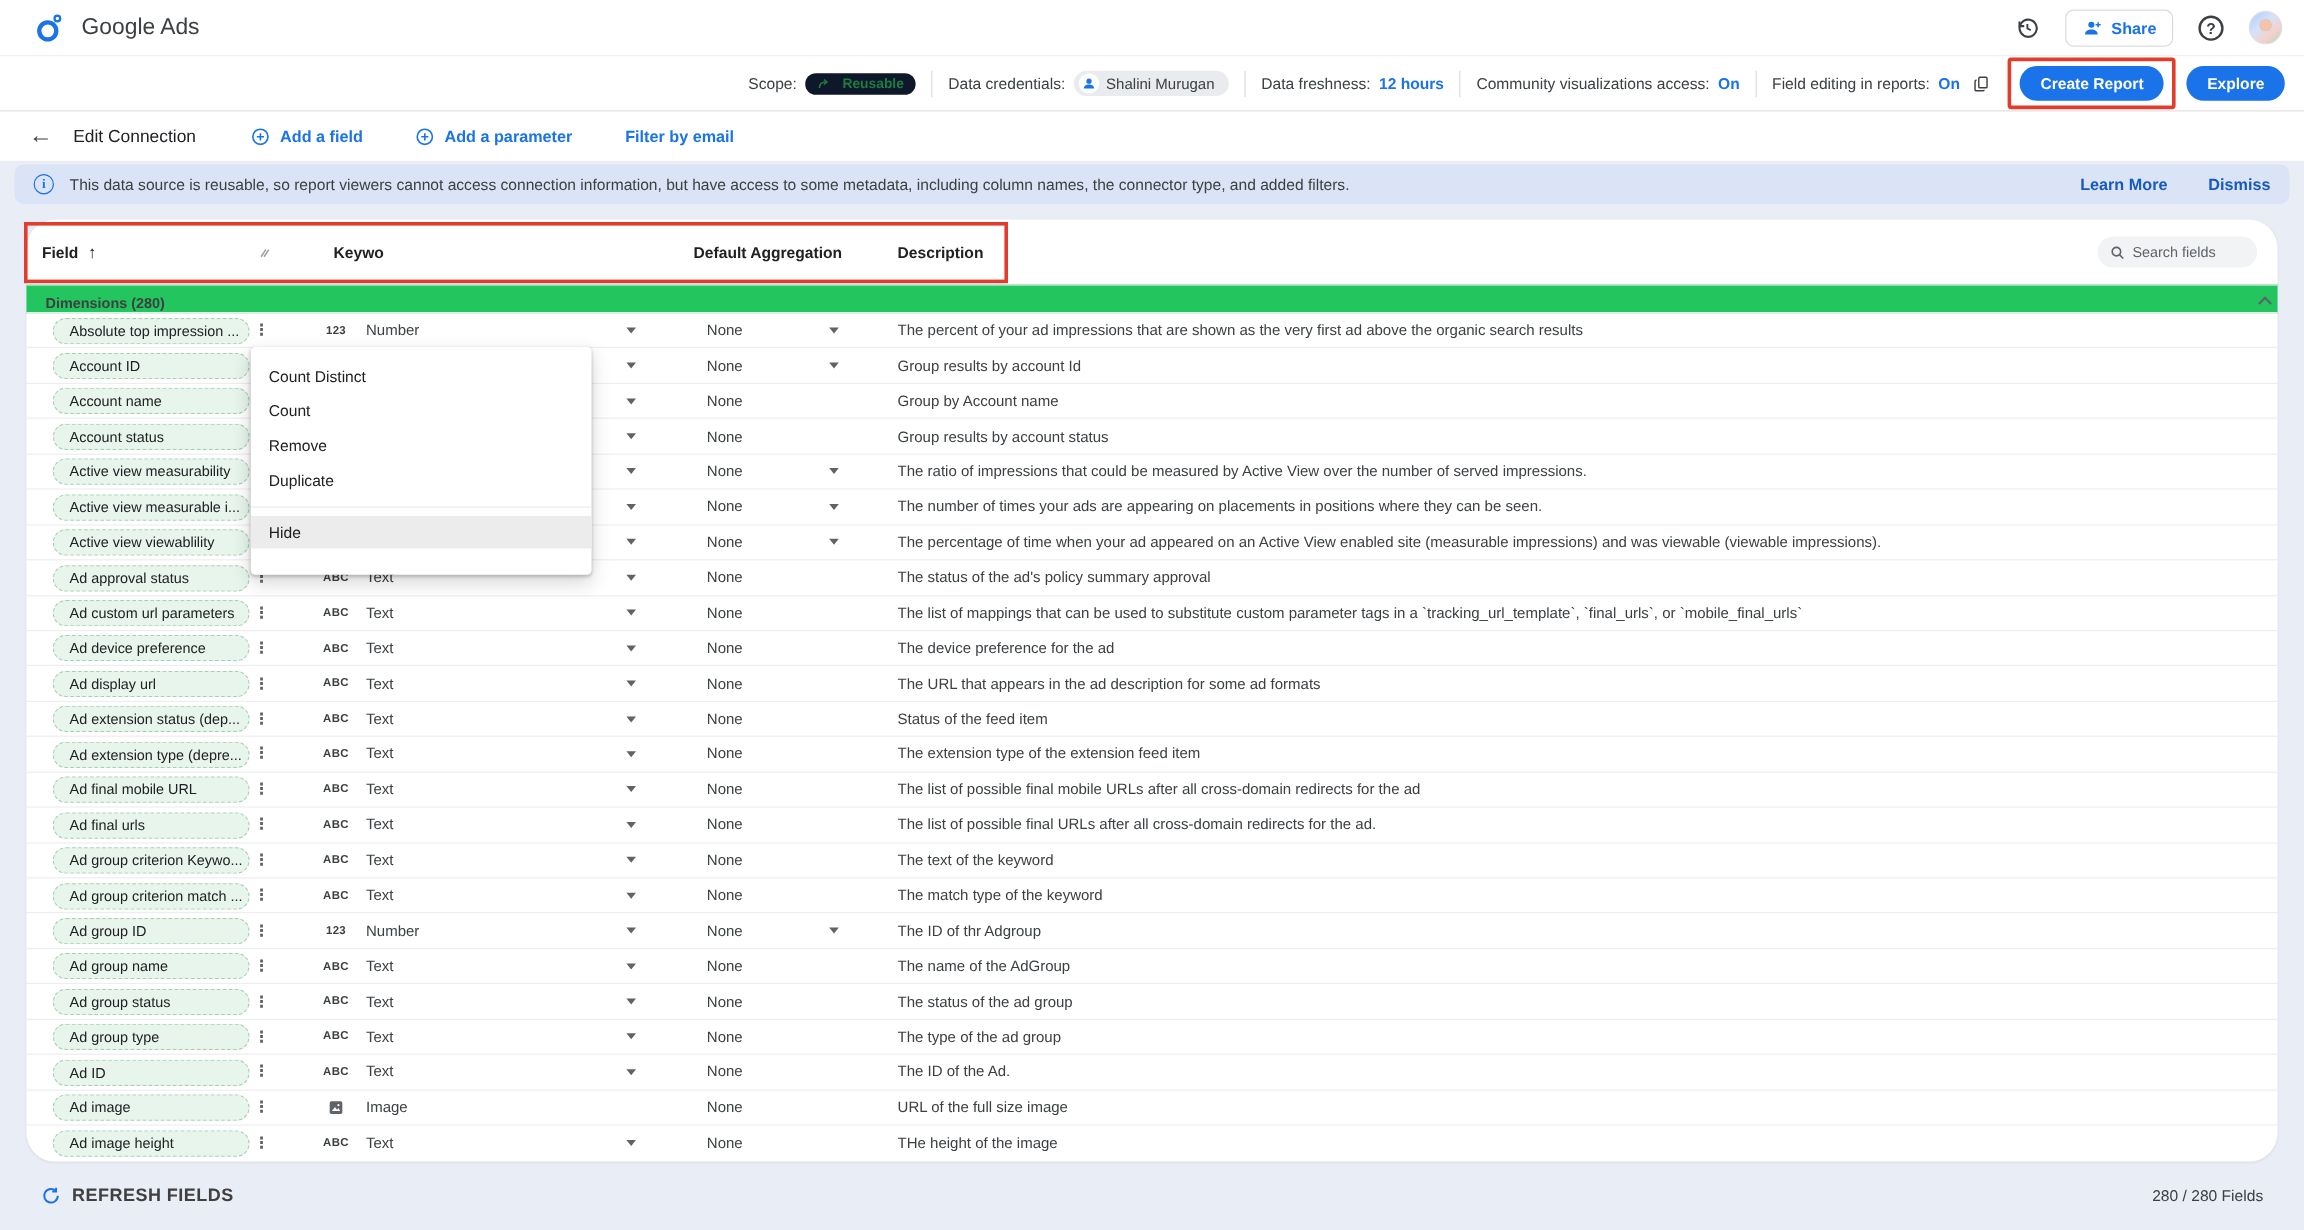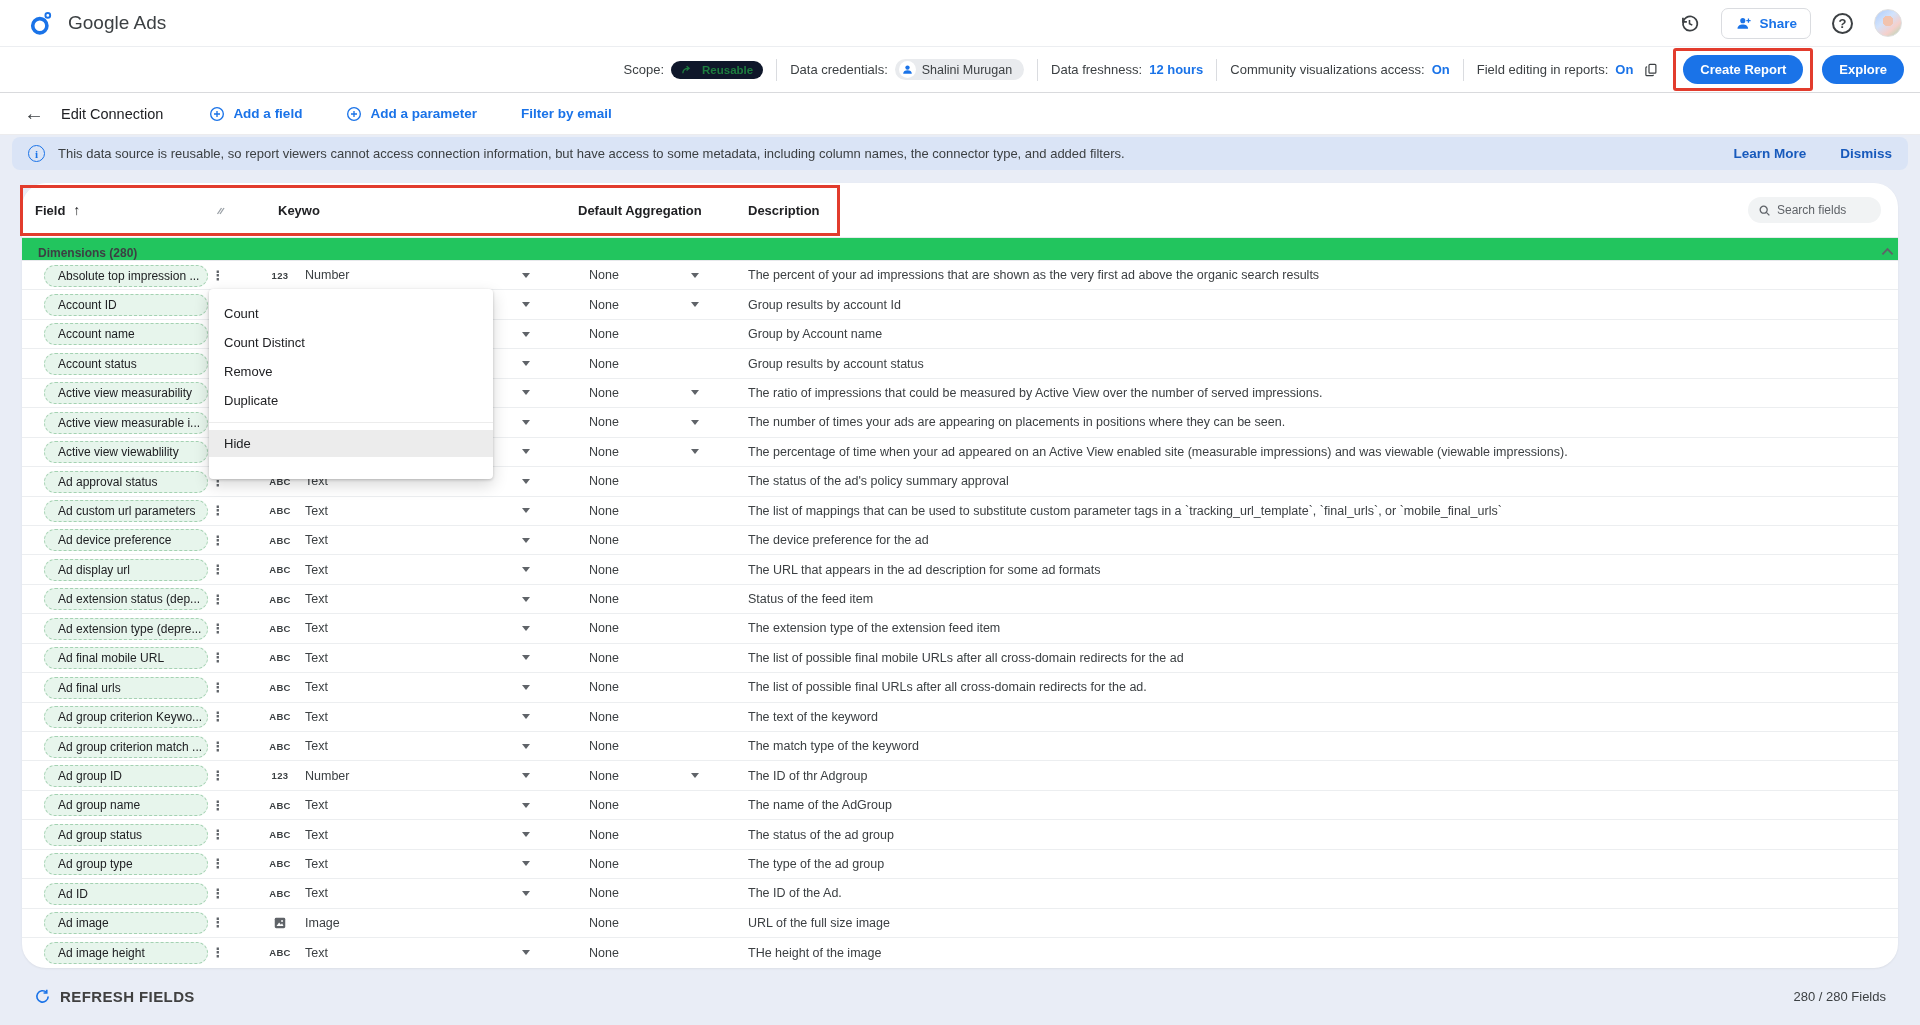--- a/index.html
+++ b/index.html
@@ -556,22 +556,22 @@
             <span class="caret"></span>
           </span>
     <span class="cell agg-val">None</span>
 
     <span class="cell desc">THe height of the image</span>
   </div>
       </div>
 
     <div class="ctx-menu">
       <div>
+          <div class="ctx-item">Count Distinct</div>
           <div class="ctx-item">Count</div>
-          <div class="ctx-item">Count Distinct</div>
           <div class="ctx-item">Remove</div>
           <div class="ctx-item">Duplicate</div>
         </div>
       <div class="ctx-divider"></div>
       <div class="ctx-hide">Hide</div>
     </div>
   </div>
 
   <div class="footer">
     <button class="refresh-btn">

